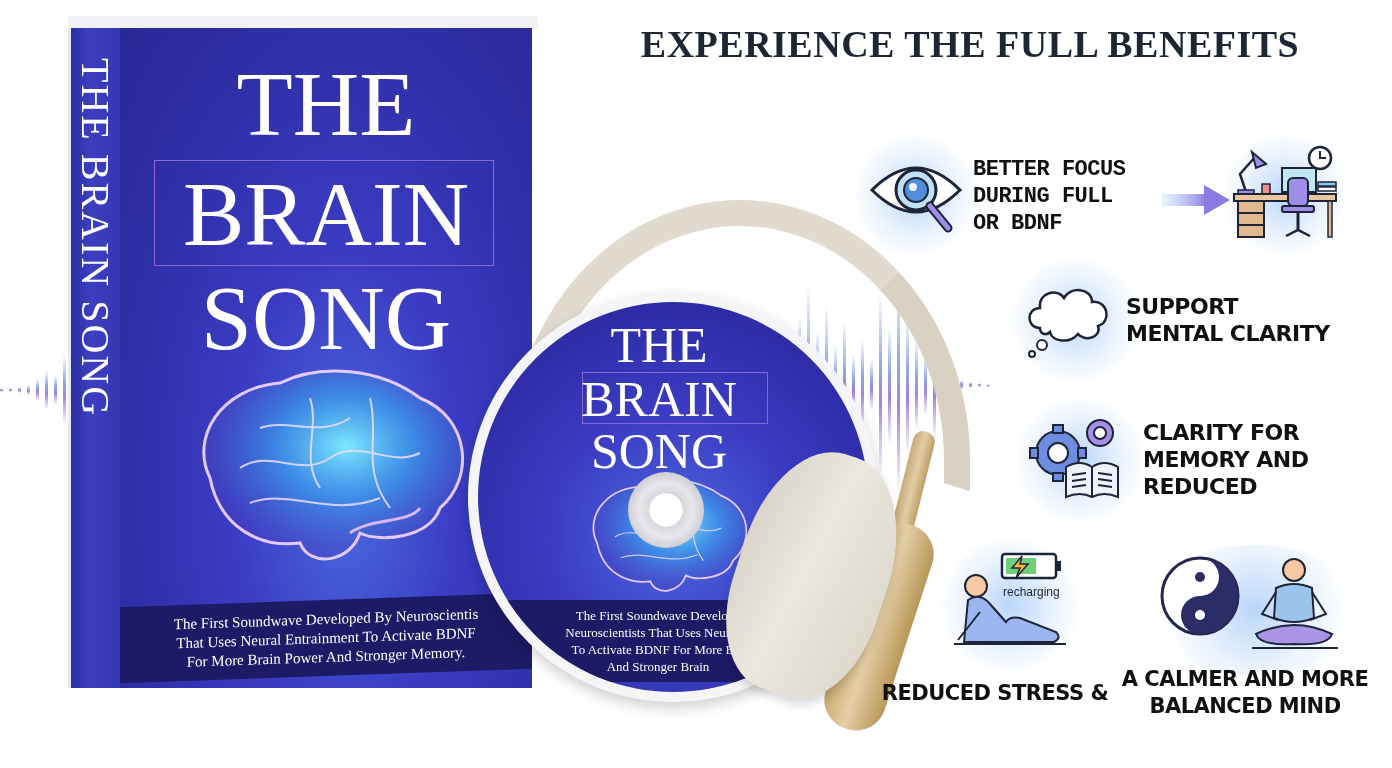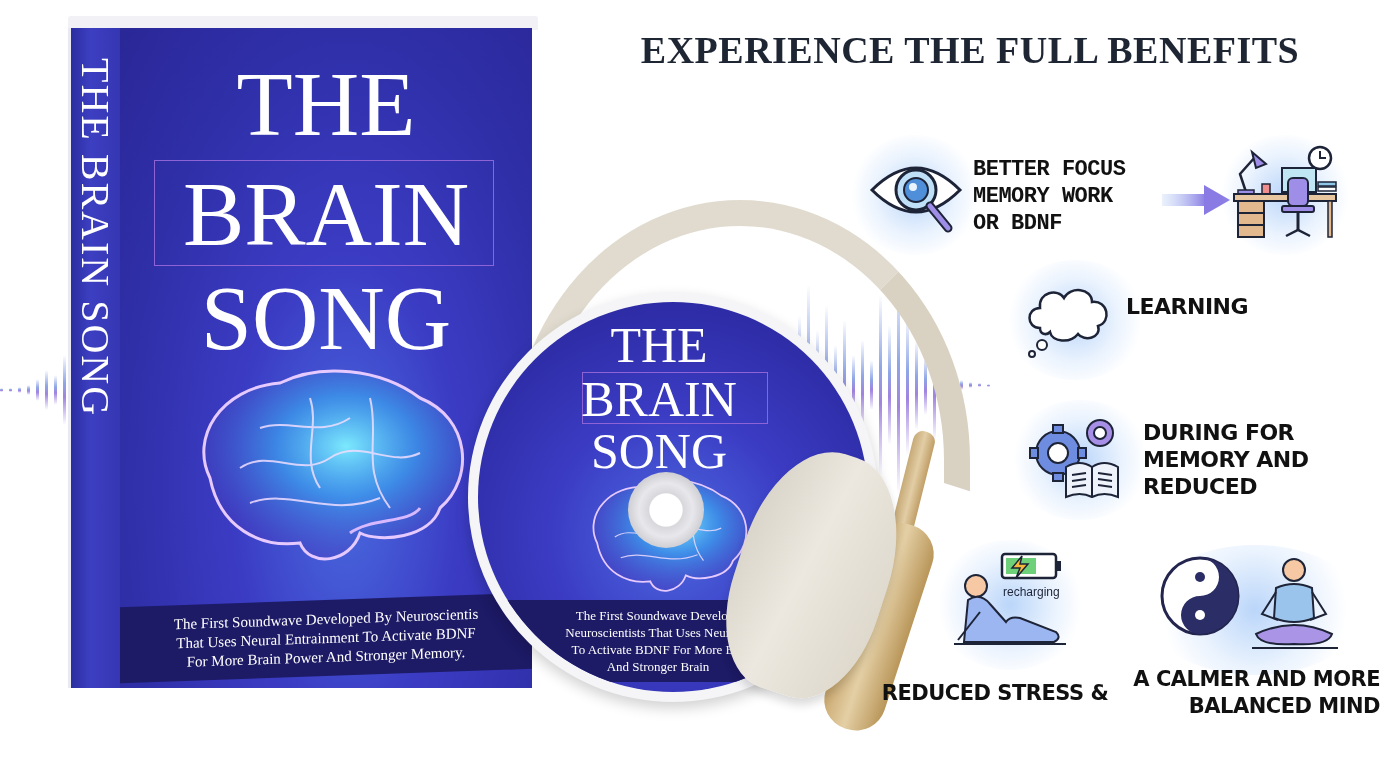--- a/index.html
+++ b/index.html
@@ -53,21 +53,21 @@
   .hp-band { position: absolute; left: 510px; top: 200px; width: 460px; height: 520px; border-radius: 50% 50% 0 0;
     border: 26px solid #e1dbcf; border-bottom: none; border-right-color: #d9d2c3; clip-path: polygon(0 0, 100% 0, 100% 56%, 0 28%); }
   .hp-cup { position: absolute; left: 738px; top: 450px; width: 150px; height: 248px; border-radius: 46% 46% 40% 40%;
     background: linear-gradient(100deg, #d6d1c6 0%, #ece8df 45%, #dcd6ca 100%); transform: rotate(18deg); box-shadow: 2px 6px 10px rgba(0,0,0,0.15); }
   .hp-ring { position: absolute; left: 848px; top: 520px; width: 62px; height: 214px; border-radius: 30px;
     background: linear-gradient(90deg, #c9a76d 0%, #e4cfa5 45%, #b99659 100%); transform: rotate(18deg); }
   .hp-arm { position: absolute; left: 902px; top: 430px; width: 22px; height: 110px; border-radius: 10px;
     background: linear-gradient(90deg, #c7aa77, #e2cda5, #c09e66); transform: rotate(14deg); }
 
   
-  .headline { position: absolute; left: 580px; top: 26px; width: 780px; text-align: center; color: #1f2633;
+  .headline { position: absolute; left: 580px; top: 20px; width: 780px; text-align: center; color: #1f2633;
     font-family: "Liberation Serif", serif; font-weight: 700; font-size: 38px; line-height: 49px; letter-spacing: 0.5px; }
   .benefit-text { color: #111111; font-family: "DejaVu Sans", sans-serif; font-weight: 700; font-size: 22px; line-height: 27px; letter-spacing: -0.5px; }
   .glow { position: absolute; border-radius: 50%; background: radial-gradient(circle, rgba(130,180,245,0.55) 0%, rgba(170,205,250,0.25) 45%, rgba(255,255,255,0) 72%); }
   .icon { position: absolute; }
 
   .caption { position: absolute; text-align: center; color: #111111; font-family: "DejaVu Sans", sans-serif; font-weight: 700; font-size: 21px; line-height: 27px; letter-spacing: -0.5px; }
 </style>
 </head>
 <body>
 
@@ -179,21 +179,21 @@
 <svg class="icon" style="left:868px; top:150px; width:96px; height:90px;" viewBox="0 0 96 90">
   <path d="M4 40 Q48 -4 92 40 Q48 84 4 40 Z" fill="#ffffff" stroke="#1e2438" stroke-width="3"></path>
   <circle cx="48" cy="40" r="20" fill="#bfe0f7" stroke="#1e2438" stroke-width="3"></circle>
   <circle cx="48" cy="40" r="12" fill="#4f8ed8" stroke="#1e2438" stroke-width="2"></circle>
   <circle cx="45" cy="37" r="4" fill="#e9f4ff"></circle>
   <line x1="62" y1="56" x2="80" y2="78" stroke="#1e2438" stroke-width="9" stroke-linecap="round"></line>
   <line x1="62" y1="56" x2="80" y2="78" stroke="#9f8ee8" stroke-width="5" stroke-linecap="round"></line>
 </svg>
 <div class="benefit-text" style="position:absolute; left:973px; top:156px;font-family:Liberation Mono, monospace;">
   <div>BETTER FOCUS</div>
-  <div>MEMORY WORK</div>
+  <div>DURING FULL</div>
   <div>OR BDNF</div>
 </div>
 <svg class="icon" style="left:1162px; top:183px; width:70px; height:34px;" viewBox="0 0 70 34">
   <defs>
       <linearGradient id="ag" x1="0" x2="1">
         <stop offset="0%" stop-color="#b9d2f5" stop-opacity="0.3"></stop>
         <stop offset="100%" stop-color="#8a7be4"></stop>
       </linearGradient>
     </defs>
   <rect x="0" y="11" width="44" height="12" fill="url(#ag)"></rect>
@@ -221,21 +221,22 @@
   <path d="M54 92 L66 86 L78 92" stroke="#1e2438" stroke-width="2.5" fill="none"></path>
 </svg>
 
 <div class="glow" style="left:1005px; top:260px; width:140px; height:120px;"></div>
 <svg class="icon" style="left:1022px; top:282px; width:92px; height:76px;" viewBox="0 0 92 76">
   <path d="M18 46 C4 46 4 26 18 26 C16 10 36 6 42 16 C48 4 70 6 70 20 C86 18 90 40 76 44 C80 56 62 60 56 52 C48 62 30 60 28 50 C24 54 18 52 18 46 Z" fill="#ffffff" stroke="#1e2438" stroke-width="2.5"></path>
   <circle cx="20" cy="63" r="5" fill="#ffffff" stroke="#1e2438" stroke-width="2"></circle>
   <circle cx="10" cy="72" r="3" fill="#ffffff" stroke="#1e2438" stroke-width="2"></circle>
 </svg>
 <div class="benefit-text" style="position:absolute; left:1126px; top:293px;">
-  <div>LEARNING</div>
+  <div>SUPPORT</div>
+  <div>MENTAL CLARITY</div>
 </div>
 
 <div class="glow" style="left:1010px; top:400px; width:140px; height:120px;"></div>
 <svg class="icon" style="left:1028px; top:413px; width:96px; height:88px;" viewBox="0 0 96 88">
   <g stroke="#1e2438" stroke-width="2">
     <circle cx="30" cy="40" r="22" fill="#6f8de0"></circle>
     <g fill="#6f8de0">
       <rect x="25" y="12" width="10" height="8"></rect>
         <rect x="25" y="60" width="10" height="8"></rect>
       <rect x="2" y="35" width="8" height="10"></rect>
@@ -248,21 +249,21 @@
     <line x1="64" y1="54" x2="64" y2="84"></line>
     <line x1="44" y1="62" x2="58" y2="60"></line>
       <line x1="44" y1="68" x2="58" y2="66"></line>
       <line x1="44" y1="74" x2="58" y2="72"></line>
     <line x1="70" y1="60" x2="84" y2="62"></line>
       <line x1="70" y1="66" x2="84" y2="68"></line>
       <line x1="70" y1="72" x2="84" y2="74"></line>
   </g>
 </svg>
 <div class="benefit-text" style="position:absolute; left:1143px; top:419px;">
-  <div>DURING FOR</div>
+  <div>CLARITY FOR</div>
   <div>MEMORY AND</div>
   <div>REDUCED</div>
 </div>
 
 <div class="glow" style="left:935px; top:540px; width:150px; height:130px;"></div>
 <svg class="icon" style="left:950px; top:552px; width:120px; height:98px;" viewBox="0 0 120 98">
   <rect x="52" y="2" width="54" height="24" rx="3" fill="#ffffff" stroke="#1e2438" stroke-width="2.5"></rect>
   <rect x="106" y="9" width="5" height="10" fill="#1e2438"></rect>
   <rect x="56" y="6" width="30" height="16" fill="#6fd07a"></rect>
   <polygon points="72,4 62,16 70,16 66,26 78,12 70,12" fill="#f5b93a" stroke="#1e2438" stroke-width="1.5"></polygon>
@@ -282,16 +283,16 @@
   <path d="M40 2 A38 38 0 0 1 40 78 A19 19 0 0 1 40 40 A19 19 0 0 0 40 2 Z" fill="#2b2d66"></path>
   <circle cx="40" cy="21" r="5" fill="#2b2d66"></circle>
   <circle cx="40" cy="59" r="5" fill="#ffffff"></circle>
   <circle cx="134" cy="14" r="11" fill="#f6c8a4" stroke="#1e2438" stroke-width="2"></circle>
   <path d="M116 32 Q134 24 152 32 L154 62 Q134 70 114 62 Z" fill="#9bc4ec" stroke="#1e2438" stroke-width="2"></path>
   <path d="M116 36 L102 58 L118 64" fill="none" stroke="#1e2438" stroke-width="2"></path>
   <path d="M152 36 L166 58 L150 64" fill="none" stroke="#1e2438" stroke-width="2"></path>
   <path d="M96 78 Q134 60 172 78 Q168 90 134 88 Q100 90 96 78 Z" fill="#a994e6" stroke="#1e2438" stroke-width="2"></path>
   <line x1="92" y1="92" x2="178" y2="92" stroke="#1e2438" stroke-width="2"></line>
 </svg>
-<div class="caption" style="left:1110px; top:666px; width:270px;text-align:right;">
+<div class="caption" style="left:1110px; top:666px; width:270px;">
   <div>A CALMER AND MORE</div>
   <div>BALANCED MIND</div>
 </div>
 
 </body></html>

